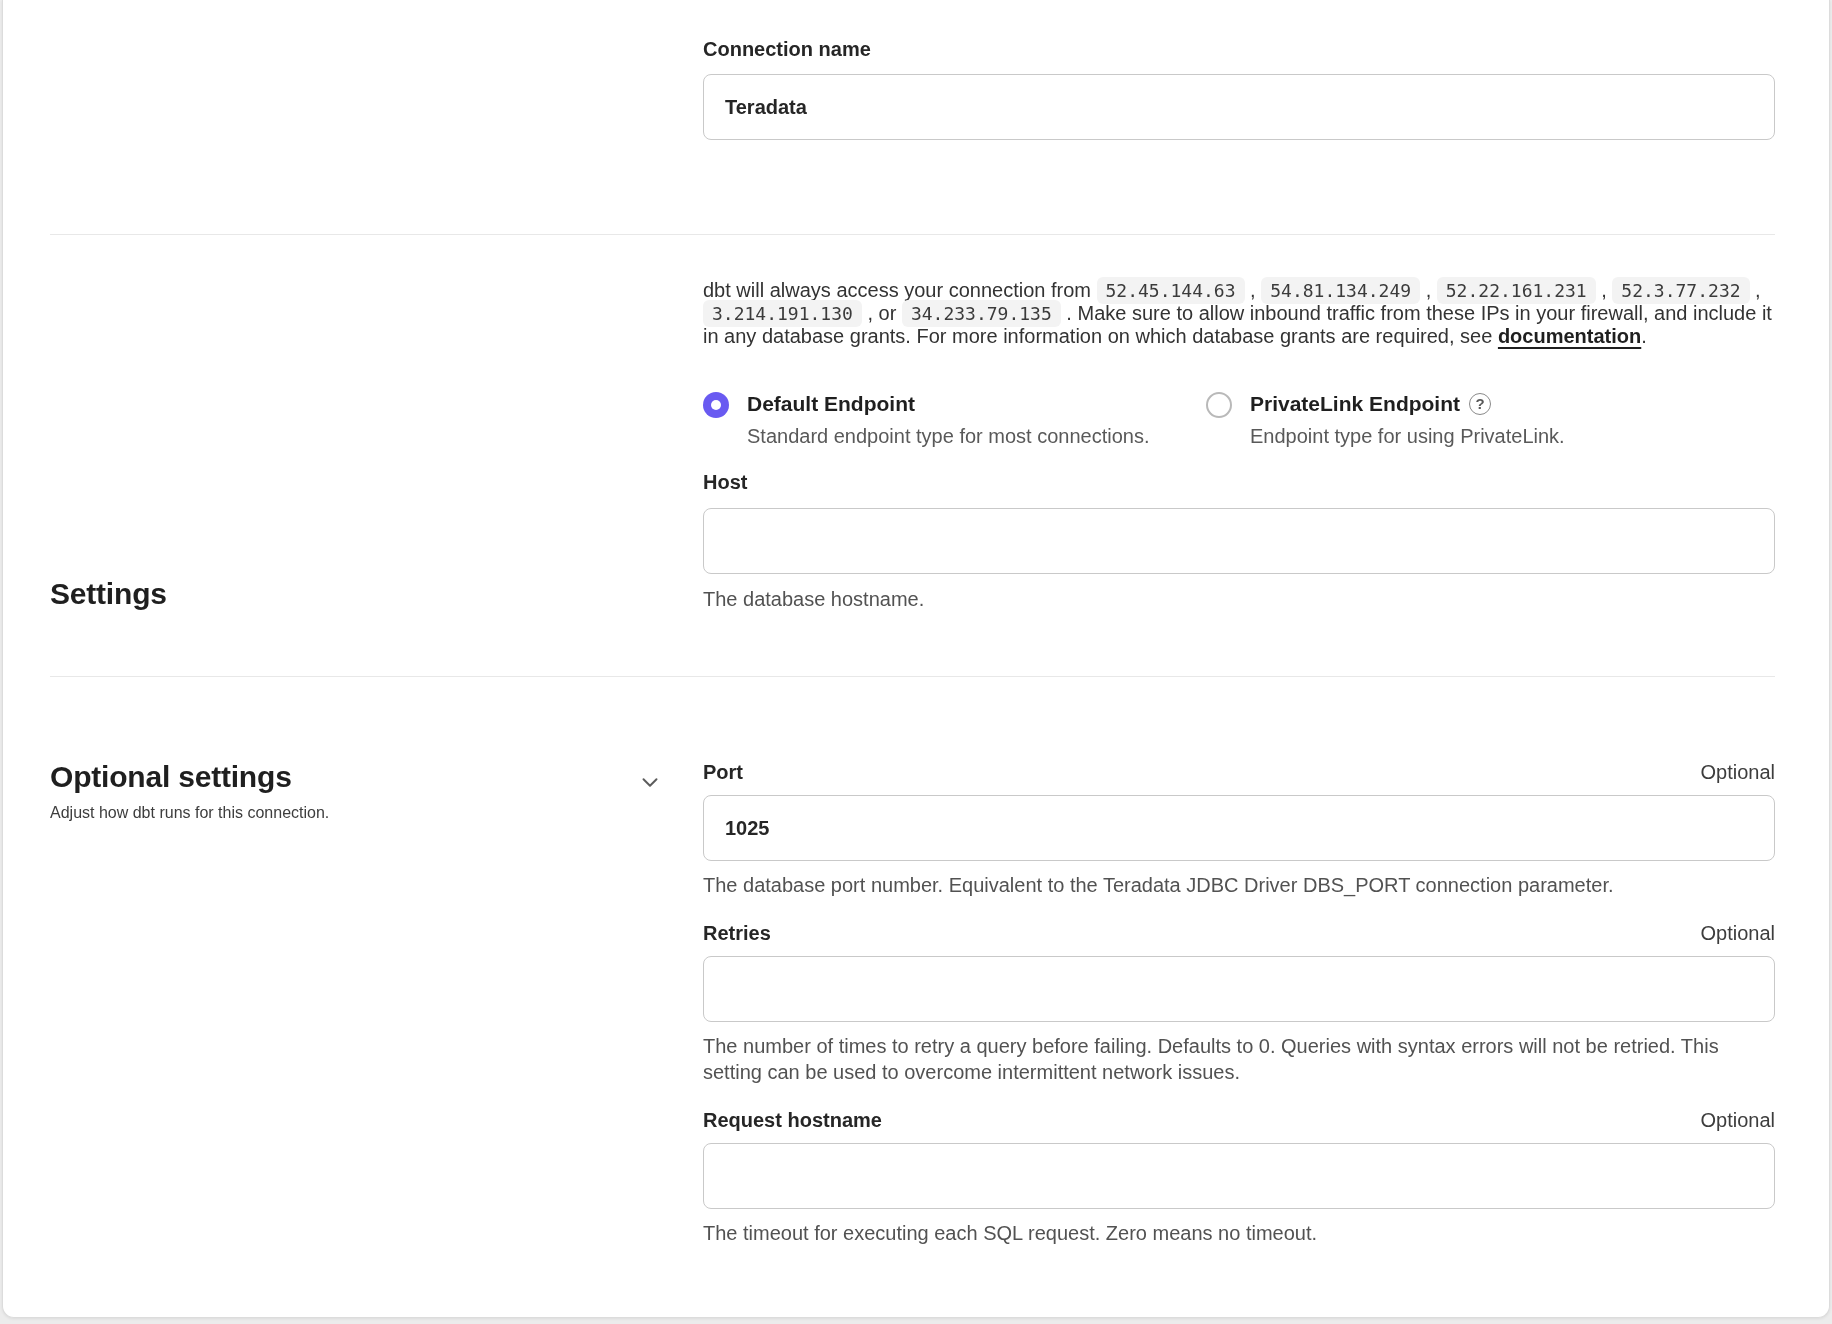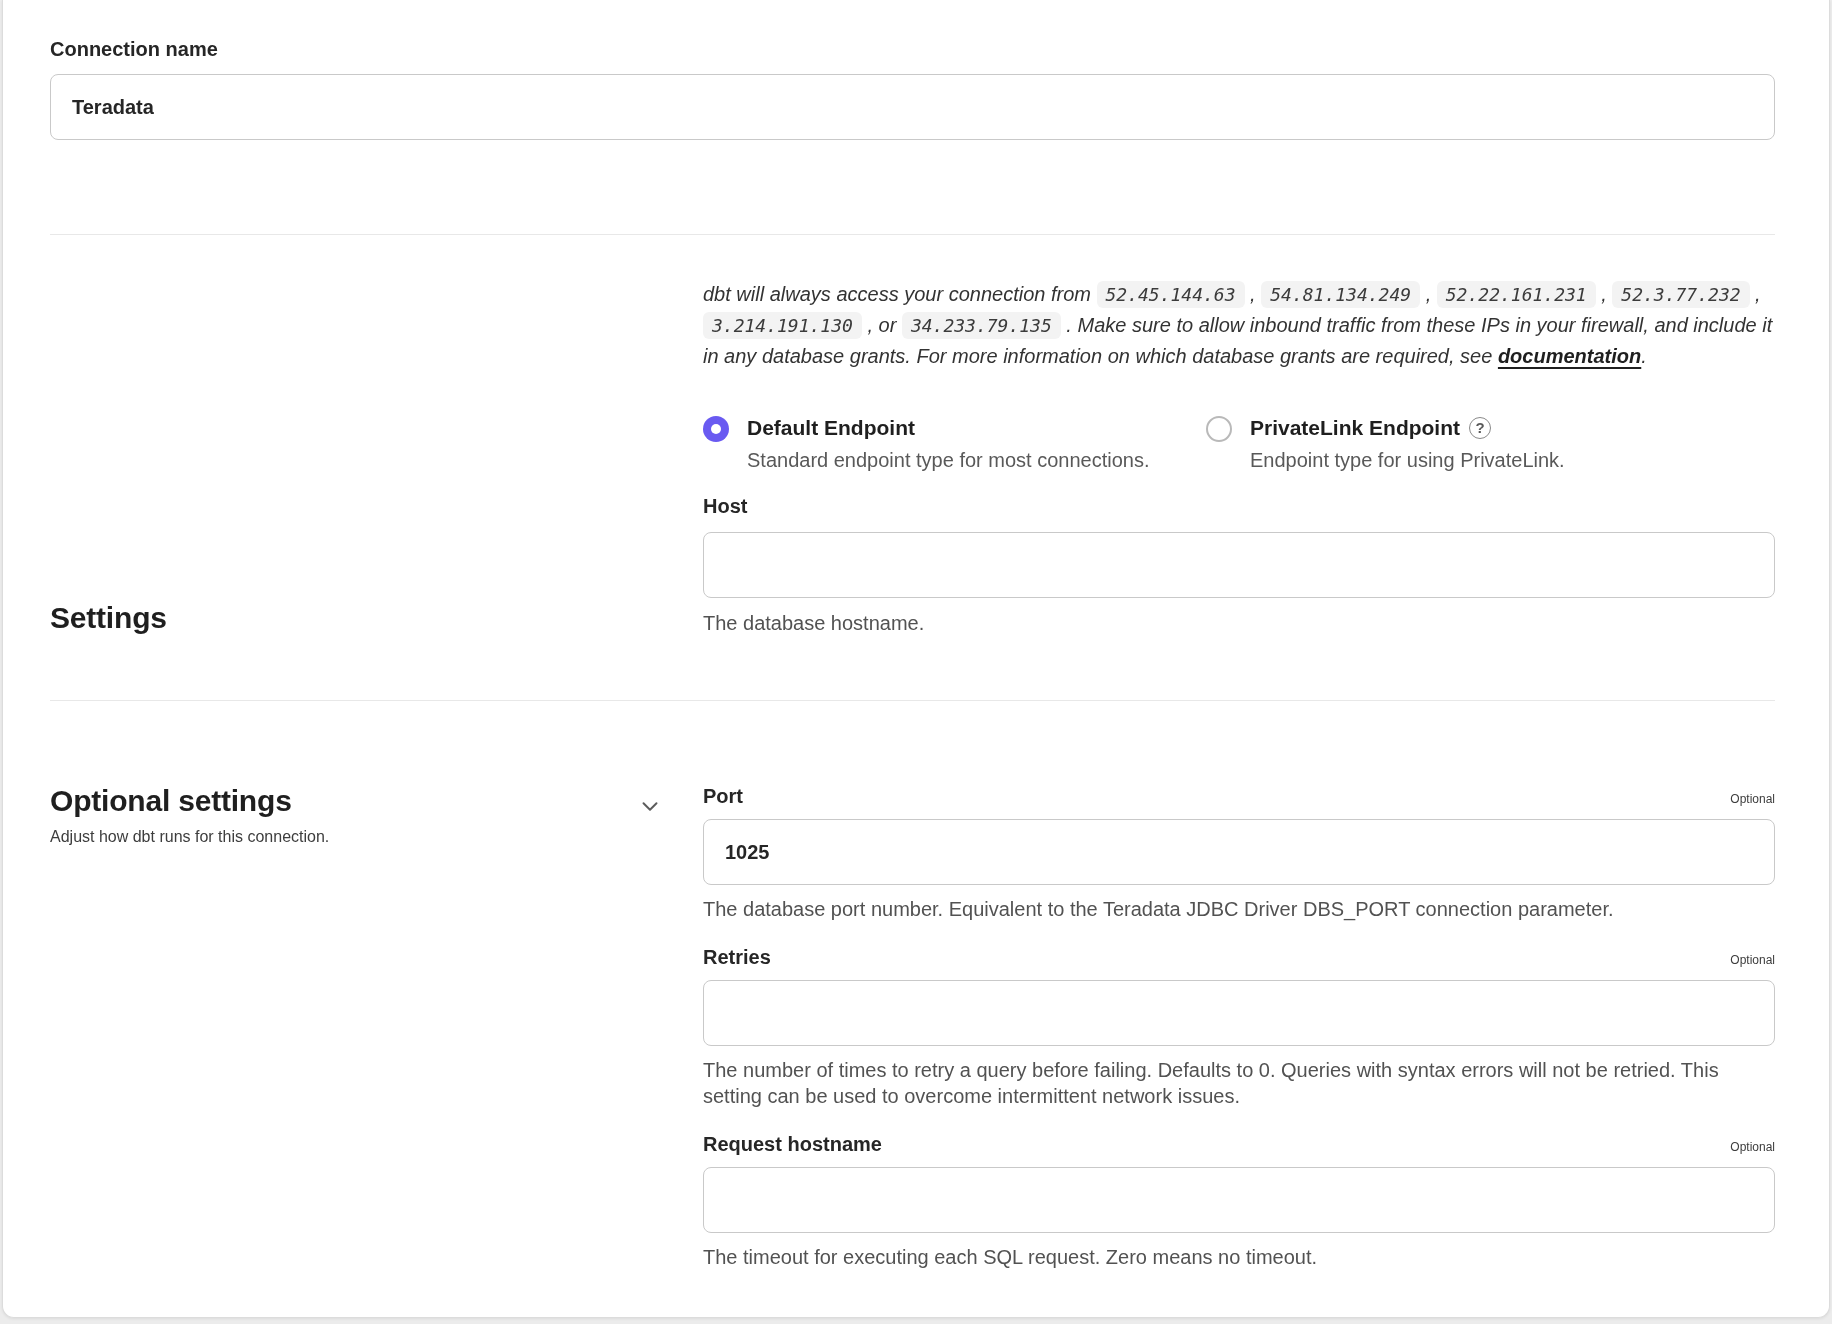--- a/index.html
+++ b/index.html
@@ -34,28 +34,28 @@
   .text-input {
     display: block; width: 100%; height: 66px;
     border: 1px solid #c9c9c9; border-radius: 8px;
     background: #fff; padding: 0 21px;
     font-family: "Liberation Sans", sans-serif;
     font-size: 20px; color: #262626; outline: none; font-weight: bold;
   }
   .helper { font-size: 20px; color: #525252; line-height: 26px; }
 
   
-  .sec-a { padding-top: 36px; padding-bottom: 94px; flex-direction: column; }
+  .sec-a { padding-top: 36px; padding-bottom: 94px; }
   .sec-a .field-label { margin-bottom: 12px; }
 
   
   .sec-b { padding-top: 44px; padding-bottom: 64px; align-items: flex-end; }
   .section-heading { font-size: 30px; font-weight: 700; color: #1f1f1f; line-height: 36px; letter-spacing: -0.2px; }
 
-  .ip-notice { font-size: 20px; line-height: 31px; color: #333; font-style: italic; }
+  .ip-notice { font-size: 20px; line-height: 23px; color: #333; }
   .ip-notice .chip {
     font-family: "DejaVu Sans Mono", monospace;
     font-size: 18px; color: #3b3b3b;
     background: #f3f3f3; border-radius: 6px;
     padding: 3px 9px; white-space: nowrap;
   }
   .ip-notice a {
     color: #1f1f1f; font-weight: 700;
     text-decoration: underline; text-underline-offset: 4px;
     cursor: pointer;
@@ -98,21 +98,21 @@
     width: 30px; height: 30px;
     display: flex; align-items: center; justify-content: center;
     cursor: pointer; background: none; border: none;
   }
 
   .opt-field { margin-bottom: 22px; }
   .opt-field .head-row {
     display: flex; justify-content: space-between; align-items: baseline;
     margin-bottom: 10px;
   }
-  .optional-tag { font-size: 12px; font-weight: 400; color: #3d3d3d; }
+  .optional-tag { font-size: 20px; font-weight: 400; color: #3d3d3d; }
   .opt-field .helper { margin-top: 11px; }
 </style>
 </head>
 <body>
 
 <div class="card">
 
   <div class="section sec-a">
     <div class="left"></div>
     <div class="right">

